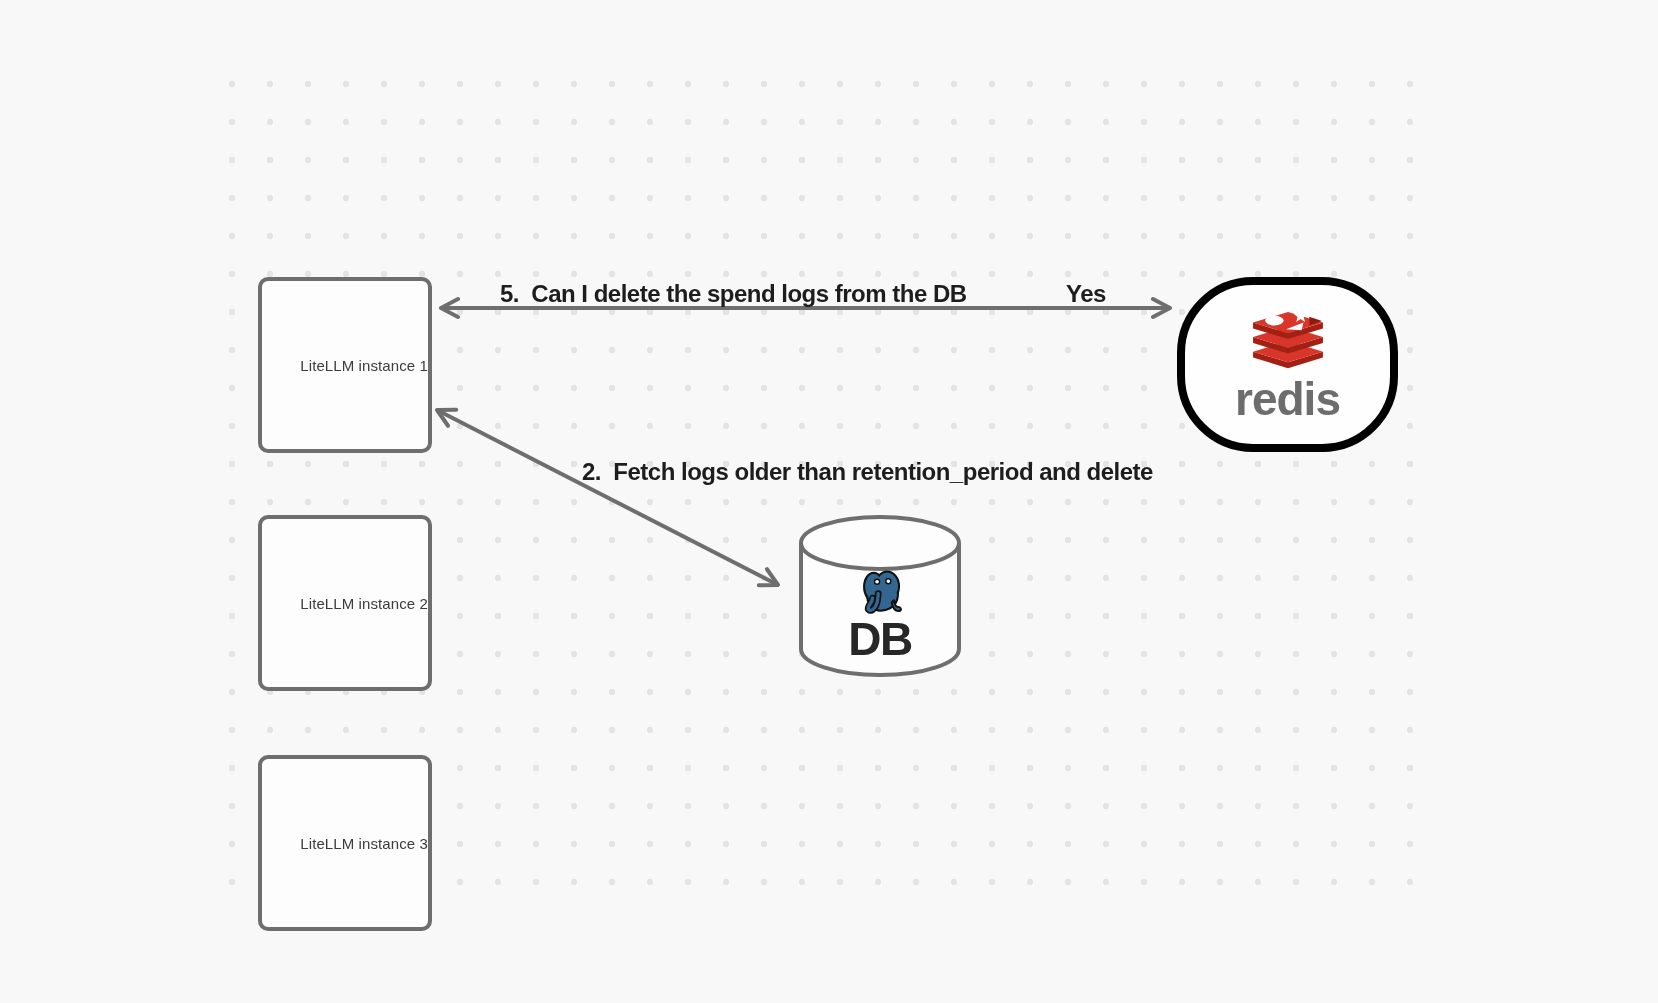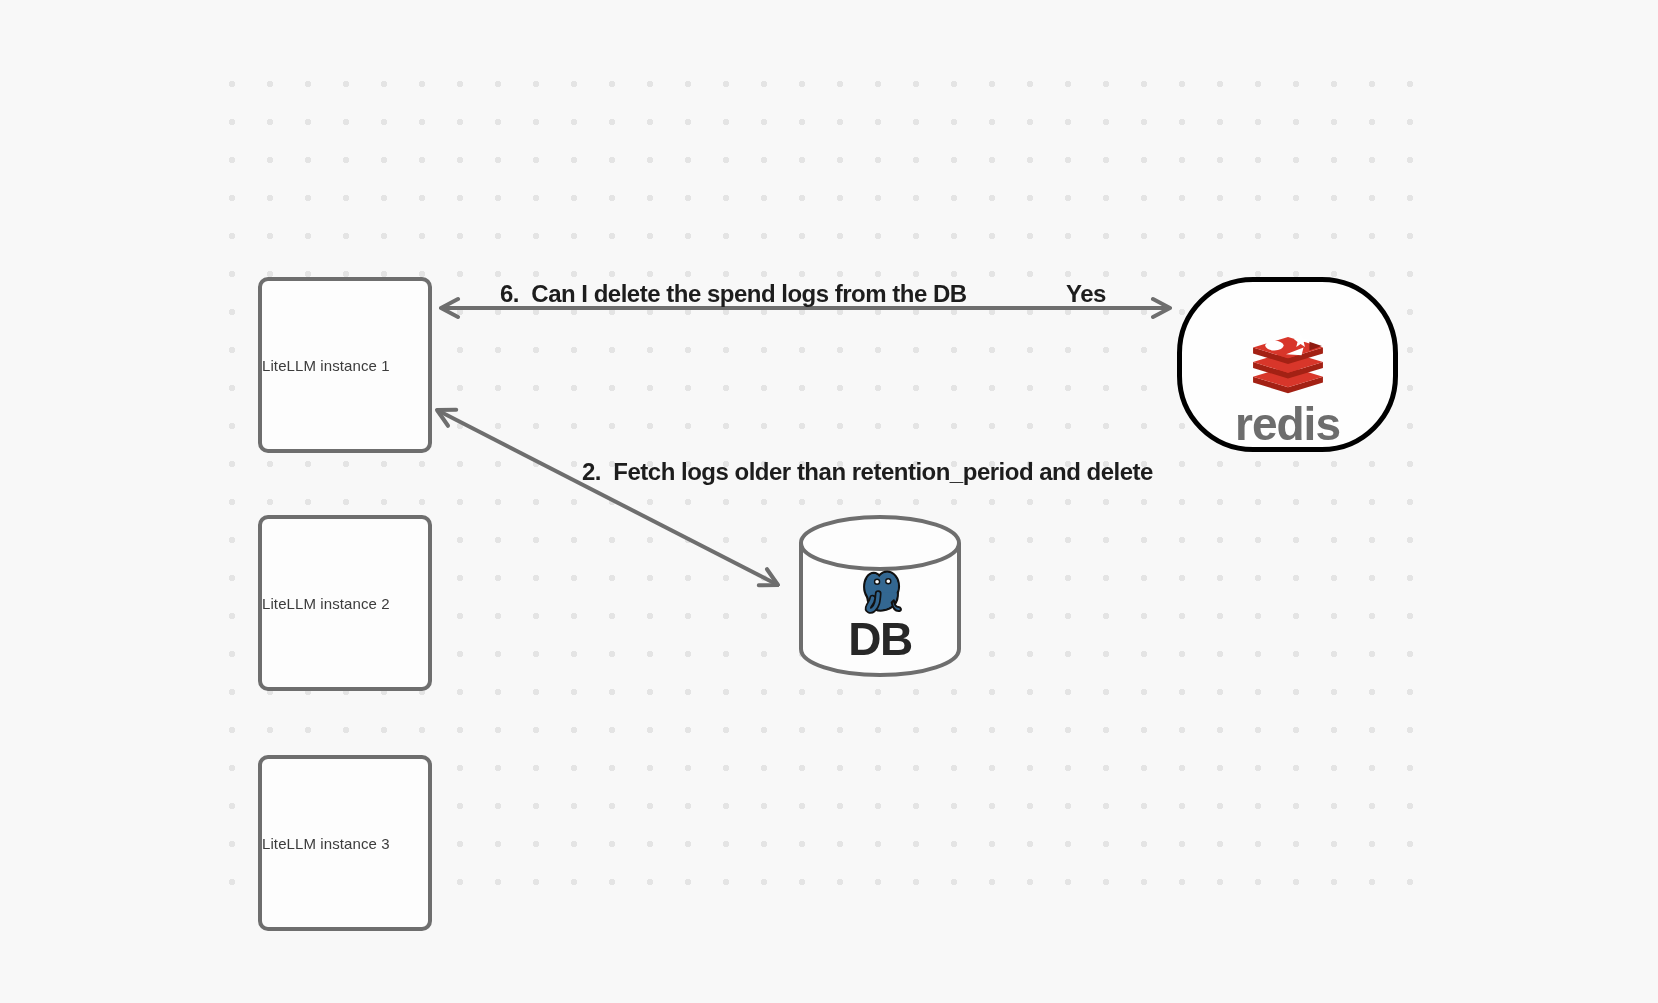--- a/index.html
+++ b/index.html
@@ -9,31 +9,31 @@
     font-family:"Liberation Sans",sans-serif;
   }
   .dot-grid{
     position:absolute;left:213px;top:65px;width:1216px;height:836px;
     background-image:radial-gradient(circle, #e4e4e4 3px, rgba(228,228,228,0) 3.4px);
     background-size:38px 38px;background-position:0 0;
   }
   .node-box{
     position:absolute;left:258px;width:174px;height:176px;
     background:#fdfdfd;border:4px solid #6e6e6e;border-radius:10px;
-    box-sizing:border-box;display:flex;align-items:center;justify-content:flex-start;
+    box-sizing:border-box;display:flex;align-items:center;justify-content:flex-end;
   }
   .node-box .box-label{
     font-size:15px;color:#3c3c3c;letter-spacing:0.1px;
   }
   .box-1{top:277px}.box-2{top:515px}.box-3{top:755px}
   .redis-node{
     position:absolute;left:1177px;top:277px;width:221px;height:175px;
-    background:#fefefe;border:5px solid #000000;border-radius:76px;
+    background:#fefefe;border:8px solid #000000;border-radius:76px;
     box-sizing:border-box;display:flex;flex-direction:column;
-    align-items:center;justify-content:flex-end;
+    align-items:center;justify-content:center;
   }
   .redis-wordmark{
     font-size:46px;font-weight:700;color:#6d6d6d;letter-spacing:-1px;
     line-height:1;margin-top:2px;
   }
   .db-cylinder{position:absolute;left:797px;top:513px;width:166px;height:166px;}
   .db-content{
     position:absolute;left:806px;top:570px;width:150px;height:92px;
     display:flex;align-items:center;justify-content:center;flex-direction:column;
   }
@@ -64,21 +64,21 @@
       </marker>
     </defs>
     <g>
       <line x1="441" y1="308" x2="1170" y2="308" stroke="#6e6e6e" stroke-width="4" marker-start="url(#ah)" marker-end="url(#ah)"></line>
     </g>
     <g>
       <line x1="437" y1="410" x2="778" y2="585" stroke="#6e6e6e" stroke-width="4" marker-start="url(#ah)" marker-end="url(#ah)"></line>
     </g>
   </svg>
 
-  <div class="arrow-label arrow-label-1">6.  Can I delete the spend logs from the DB</div>
+  <div class="arrow-label arrow-label-1">5.  Can I delete the spend logs from the DB</div>
   <div class="arrow-label arrow-label-yes">Yes</div>
   <div class="arrow-label arrow-label-2">2.  Fetch logs older than retention_period and delete</div>
 
   <div class="node-box box-1">
     <span class="box-label">LiteLLM instance 1</span>
   </div>
   <div class="node-box box-2">
     <span class="box-label">LiteLLM instance 2</span>
   </div>
   <div class="node-box box-3">

